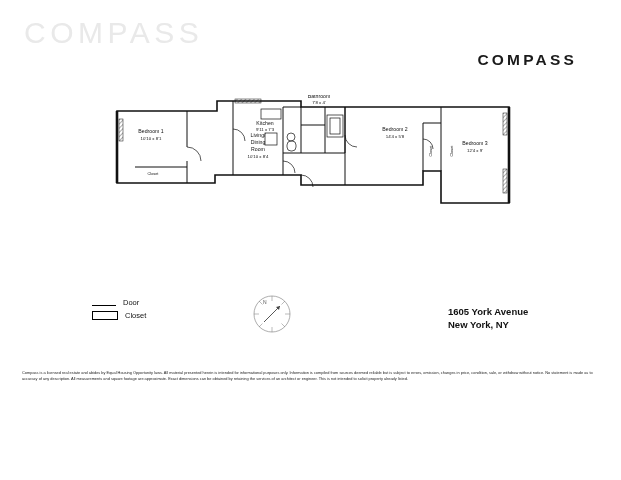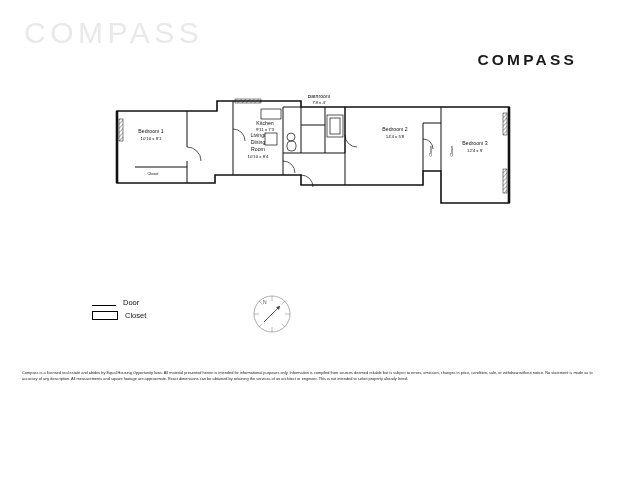--- a/index.html
+++ b/index.html
@@ -284,16 +284,20 @@
         <line x1="31.5" y1="31.5" x2="35" y2="35"></line>
         <line x1="35" y1="9" x2="31.5" y2="12.5"></line>
         <line x1="9" y1="35" x2="12.5" y2="31.5"></line>
       </g>
       <line x1="14" y1="30" x2="30" y2="14" stroke="#444" stroke-width="0.9"></line>
       <polygon points="30,14 26,15 29,18" fill="#444"></polygon>
       <text x="13" y="12" font-family="Liberation Sans, sans-serif" font-size="5" fill="#555">N</text>
     </svg>
   </div>
 
+  <div class="address">
+    <div>1605 York Avenue</div>
+    <div>New York, NY</div>
+  </div>
 
   <div class="disclaimer">Compass is a licensed real estate and abides by Equal Housing Opportunity laws. All material presented herein is intended for informational purposes only. Information is compiled from sources deemed reliable but is subject to errors, omission, changes in price, condition, sale, or withdraw without notice. No statement is made as to accuracy of any description. All measurements and square footage are approximate. Exact dimensions can be obtained by retaining the services of an architect or engineer. This is not intended to solicit property already listed.</div>
 
 </div>
 
 </body></html>

